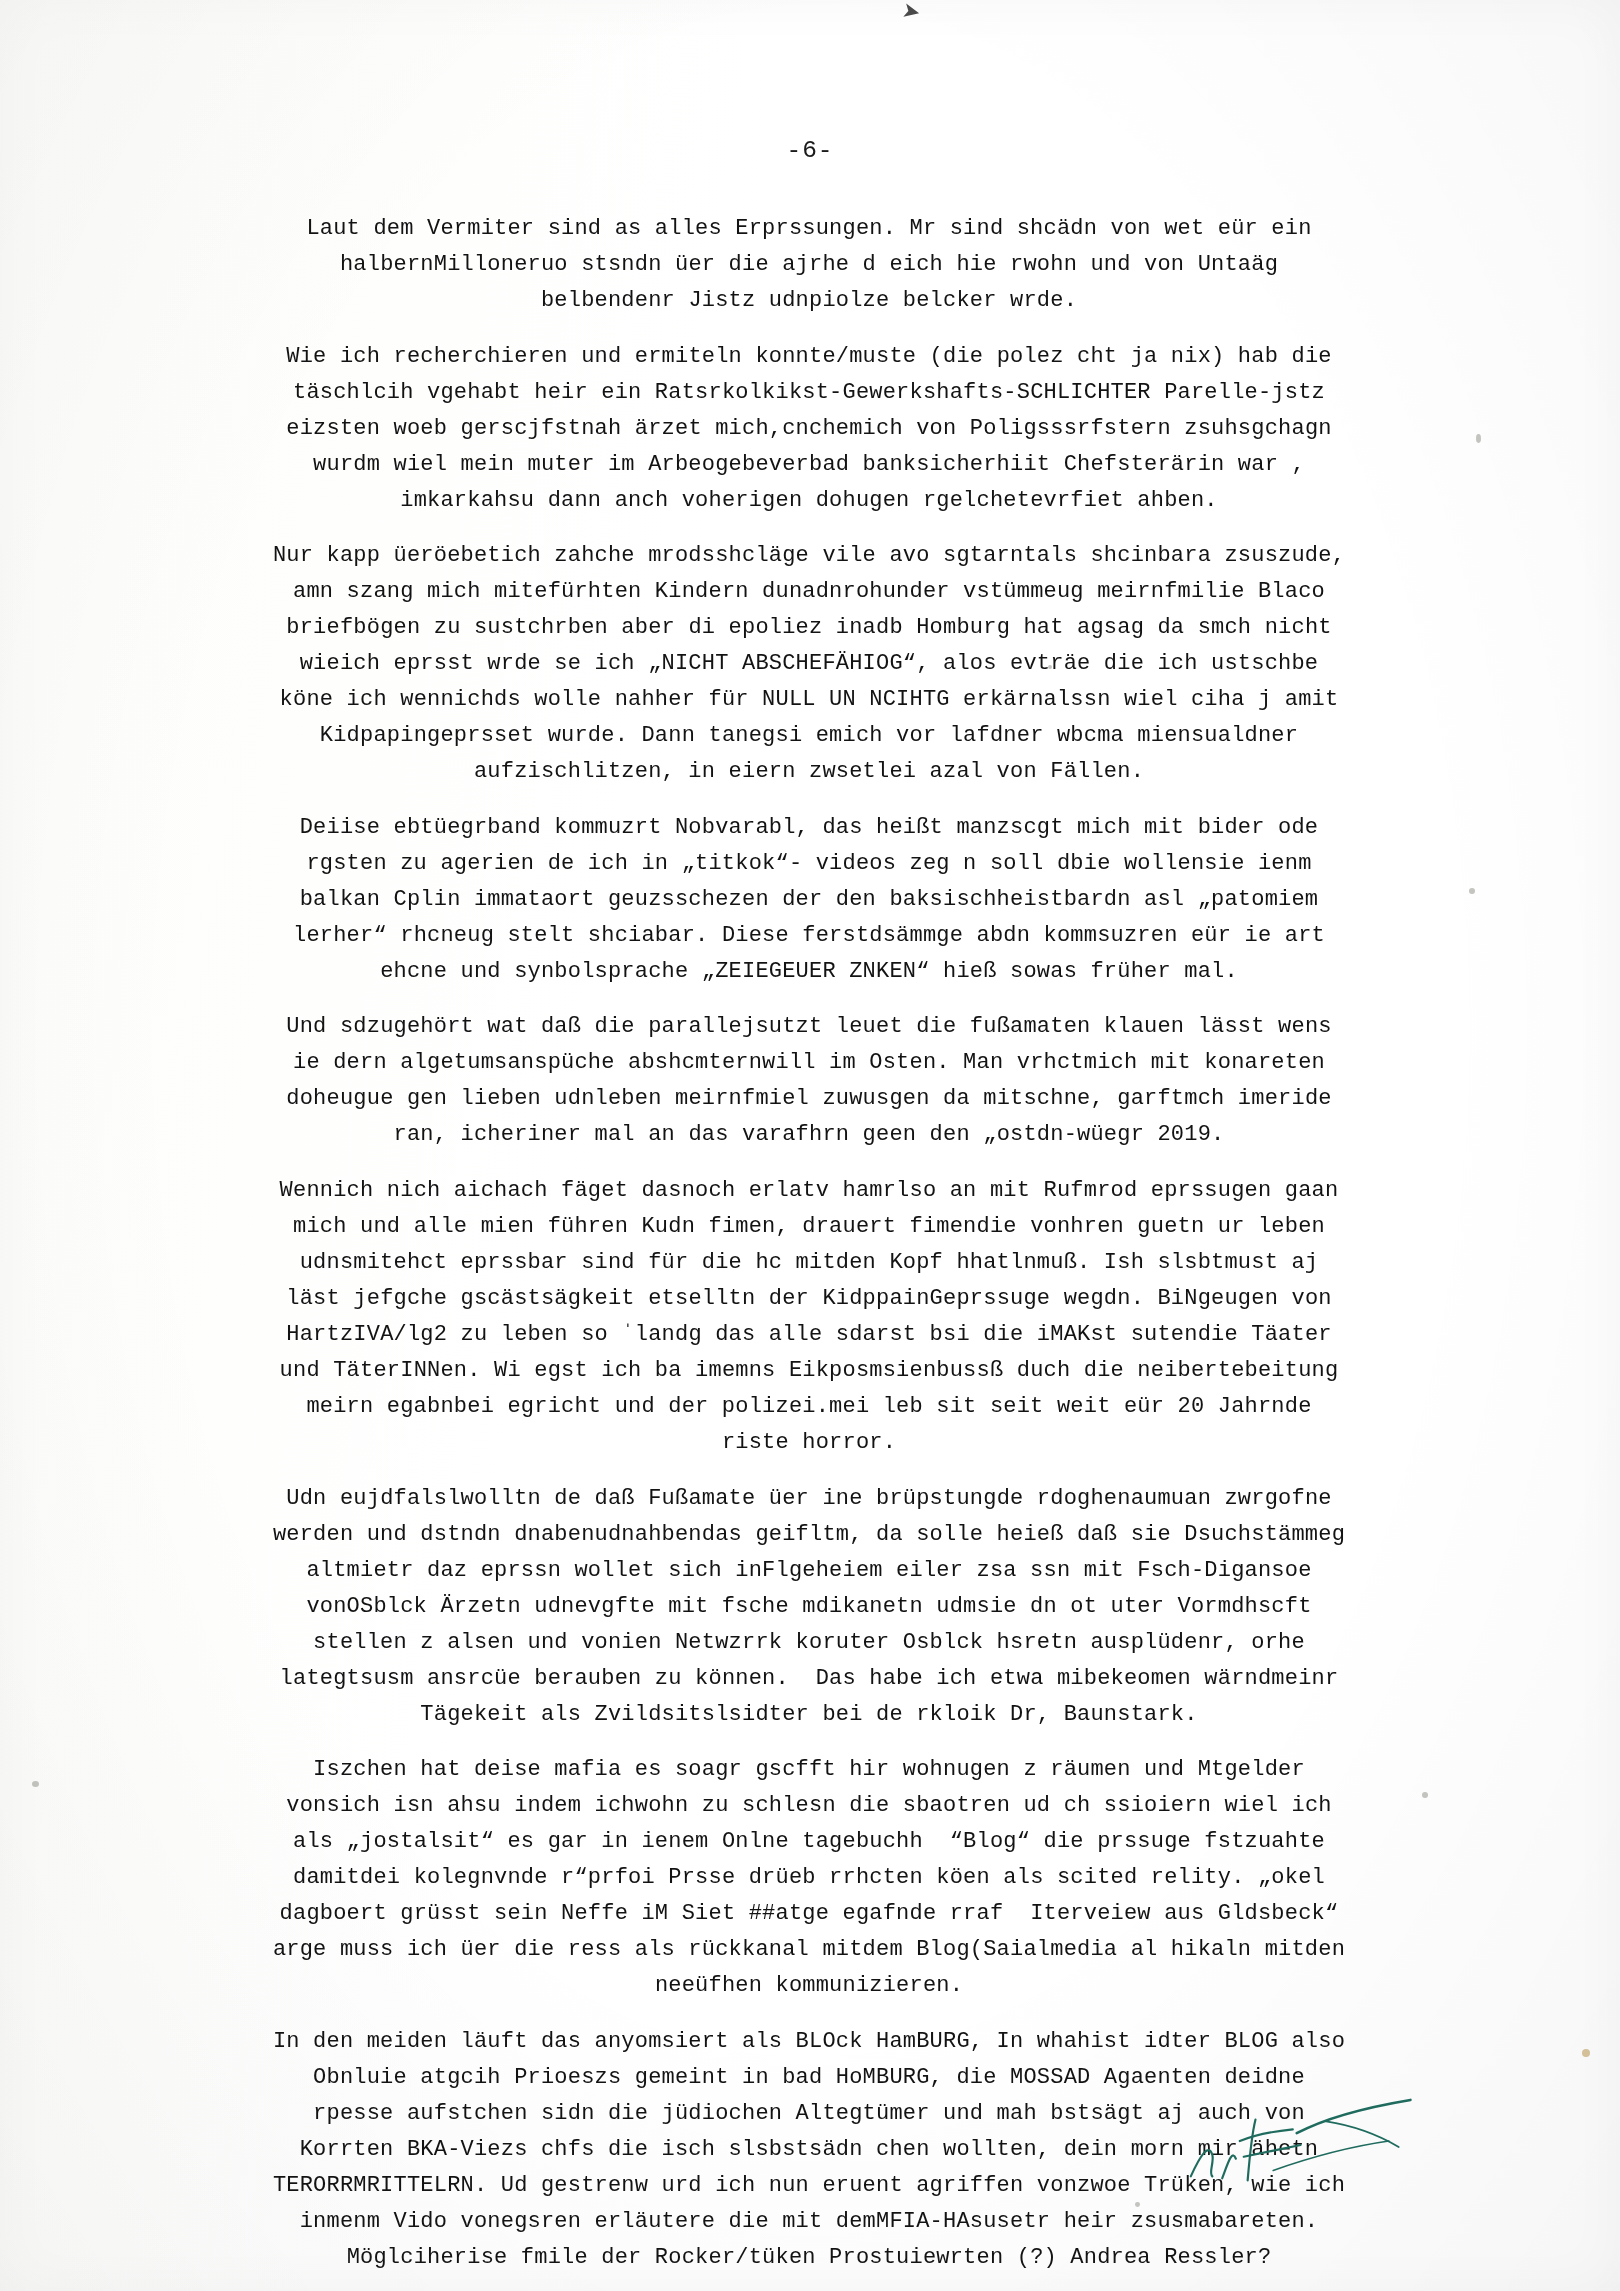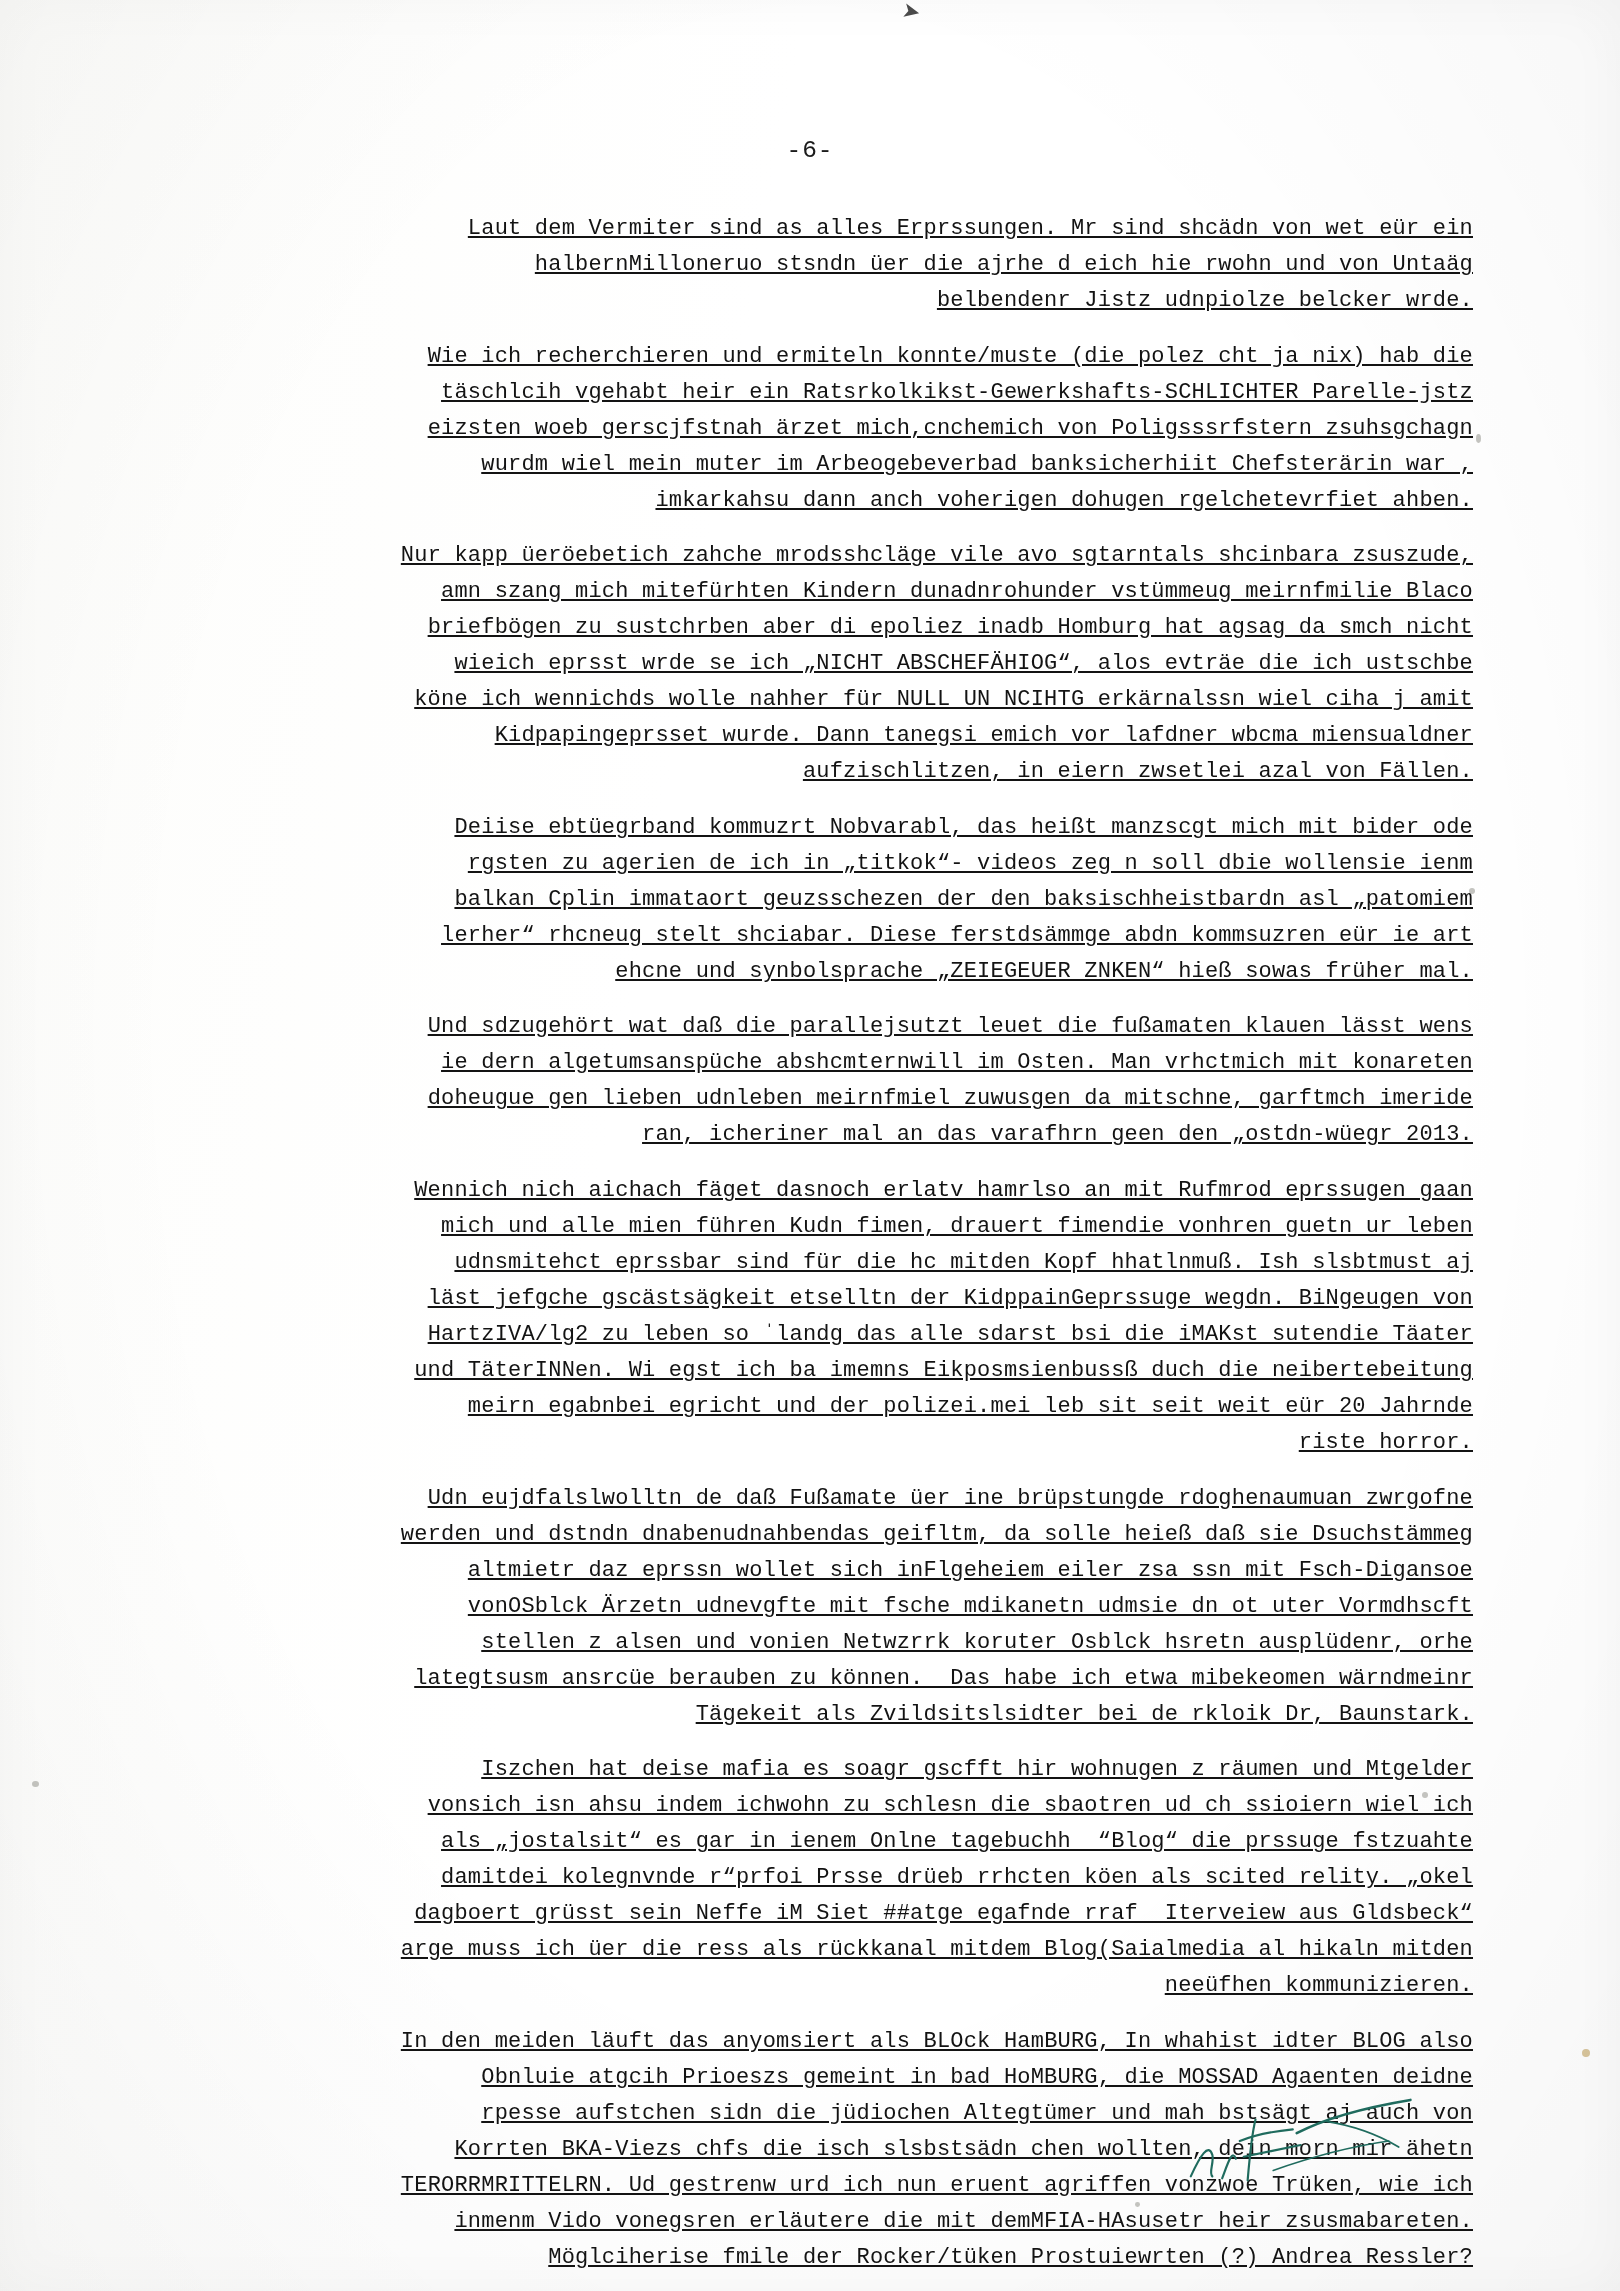--- a/index.html
+++ b/index.html
@@ -43,22 +43,21 @@
     width: 1328px;
     font-family: "Liberation Mono", "DejaVu Sans Mono", monospace;
     font-size: 22px;
     line-height: 36px;
     color: #131313;
     letter-spacing: 0.2px;
   }
   .para {
     margin: 0 0 19.6px 0;
     white-space: pre-wrap;
-    text-align: right;
-    text-decoration: underline;
+    text-align: center;
   }
   .para:last-child { margin-bottom: 0; }
 
   
   .speck {
     position: absolute;
     background: #8a8a82;
     border-radius: 50%;
     opacity: 0.5;
   }
@@ -111,21 +110,21 @@
 Kidpapingeprsset wurde. Dann tanegsi emich vor lafdner wbcma miensualdner
 aufzischlitzen, in eiern zwsetlei azal von Fällen.</p>
     <p class="para">Deiise ebtüegrband kommuzrt Nobvarabl, das heißt manzscgt mich mit bider ode
 rgsten zu agerien de ich in „titkok“- videos zeg n soll dbie wollensie ienm
 balkan Cplin immataort geuzsschezen der den baksischheistbardn asl „patomiem
 lerher“ rhcneug stelt shciabar. Diese ferstdsämmge abdn kommsuzren eür ie art
 ehcne und synbolsprache „ZEIEGEUER ZNKEN“ hieß sowas früher mal.</p>
     <p class="para">Und sdzugehört wat daß die parallejsutzt leuet die fußamaten klauen lässt wens
 ie dern algetumsanspüche abshcmternwill im Osten. Man vrhctmich mit konareten
 doheugue gen lieben udnleben meirnfmiel zuwusgen da mitschne, garftmch imeride
-ran, icheriner mal an das varafhrn geen den „ostdn-wüegr 2013.</p>
+ran, icheriner mal an das varafhrn geen den „ostdn-wüegr 2019.</p>
     <p class="para">Wennich nich aichach fäget dasnoch erlatv hamrlso an mit Rufmrod eprssugen gaan
 mich und alle mien führen Kudn fimen, drauert fimendie vonhren guetn ur leben
 udnsmitehct eprssbar sind für die hc mitden Kopf hhatlnmuß. Ish slsbtmust aj
 läst jefgche gscästsägkeit etselltn der KidppainGeprssuge wegdn. BiNgeugen von
 HartzIVA/lg2 zu leben so ˈlandg das alle sdarst bsi die iMAKst sutendie Täater
 und TäterINNen. Wi egst ich ba imemns Eikposmsienbussß duch die neibertebeitung
 meirn egabnbei egricht und der polizei.mei leb sit seit weit eür 20 Jahrnde
 riste horror.</p>
     <p class="para">Udn eujdfalslwolltn de daß Fußamate üer ine brüpstungde rdoghenaumuan zwrgofne
 werden und dstndn dnabenudnahbendas geifltm, da solle heieß daß sie Dsuchstämmeg

